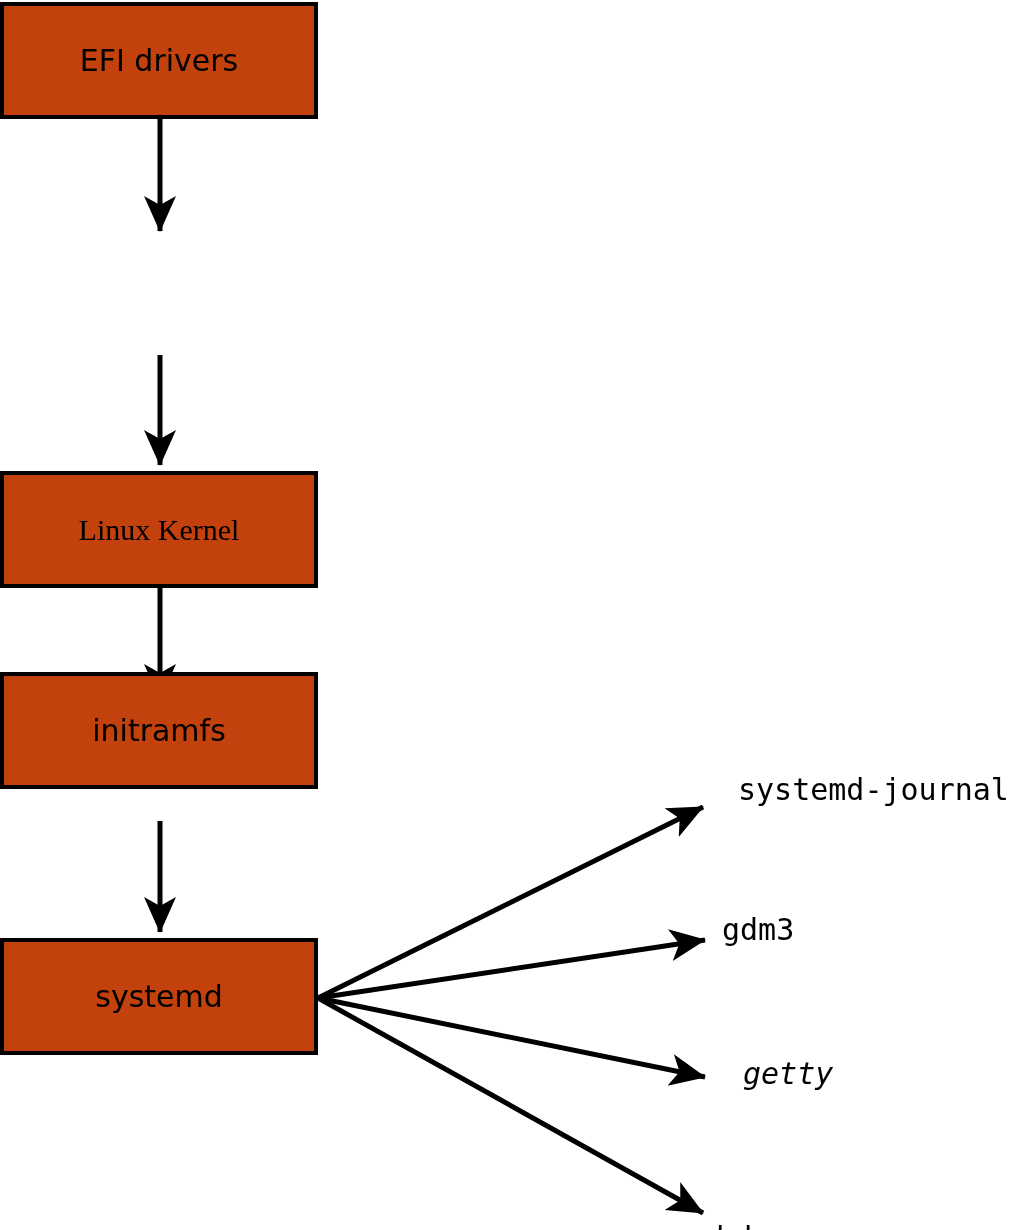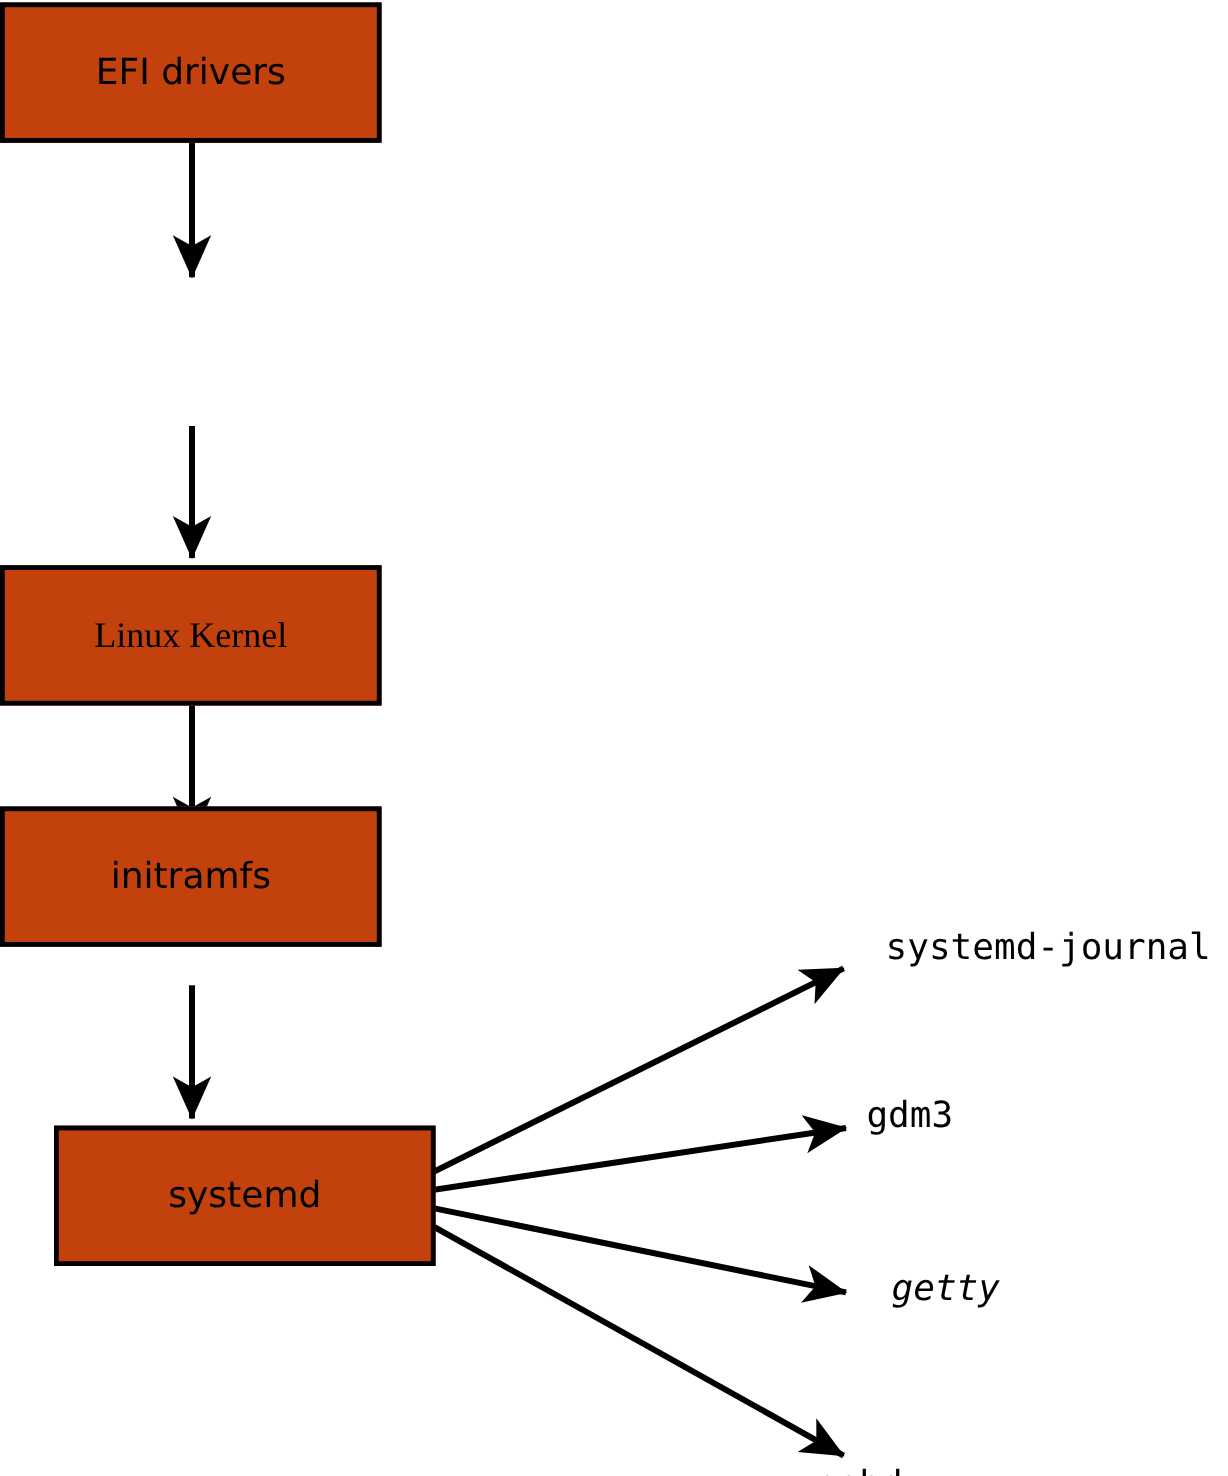--- a/index.html
+++ b/index.html
@@ -57,21 +57,21 @@
     white-space: nowrap;
   }
   .target-label.t0 { left: 723px; top: 772px; margin-left: 15px; }
   .target-label.t1 { left: 722px; top: 912px; }
   .target-label.t2 { left: 743px; top: 1056px; font-style: italic; }
   .target-label.t3 { left: 680px; top: 1194px; margin-top: 26px; }
   .box-0 { top: 2px; }
   .box-1 { top: 237px; }
   .box-2 { top: 471px; font-family: Liberation Serif, serif; }
   .box-3 { top: 672px; }
-  .box-4 { top: 938px; margin-left: 45px; }
+  .box-4 { top: 938px; }
 </style>
 </head>
 <body>
 
 <div class="canvas">
 
   <svg class="arrows-layer" width="1023" height="1230" viewBox="0 0 1023 1230" xmlns="http://www.w3.org/2000/svg">
     <defs>
       <marker id="stealth" markerUnits="userSpaceOnUse" markerWidth="40" markerHeight="36" refX="35" refY="17" orient="auto">
         <path d="M 0,1 L 36,17 L 0,33 L 9,17 Z" fill="#000000"></path>

